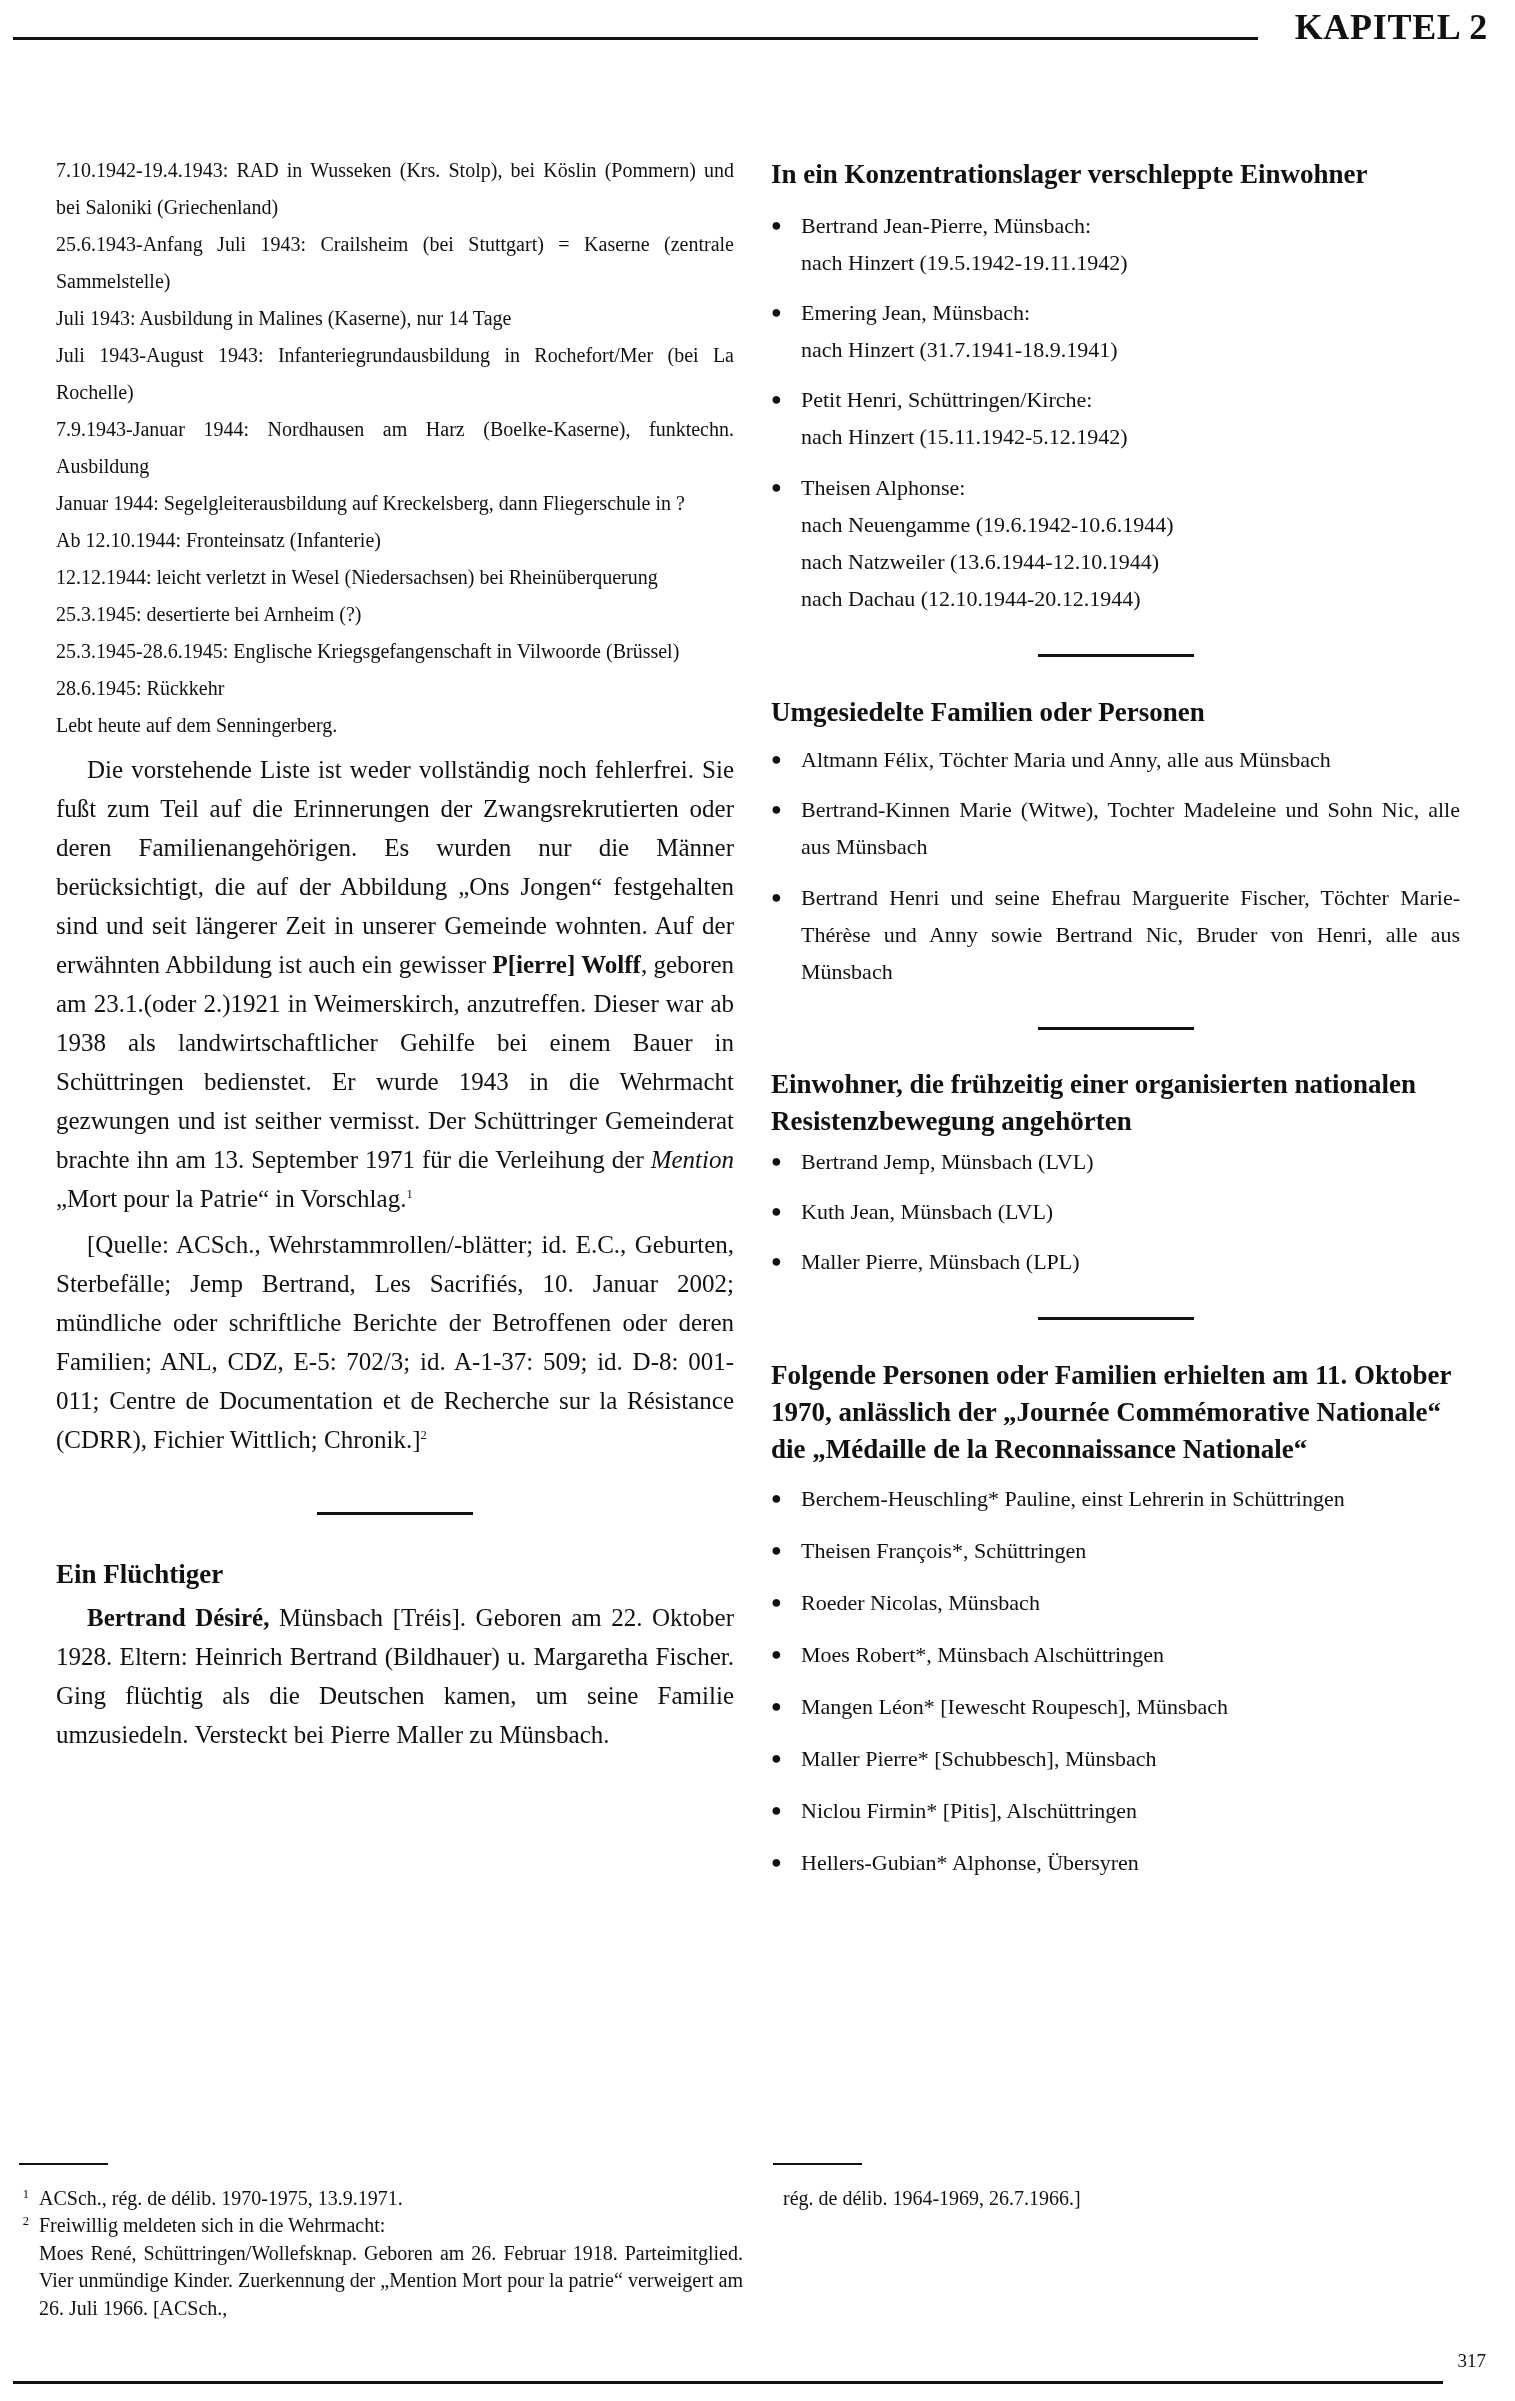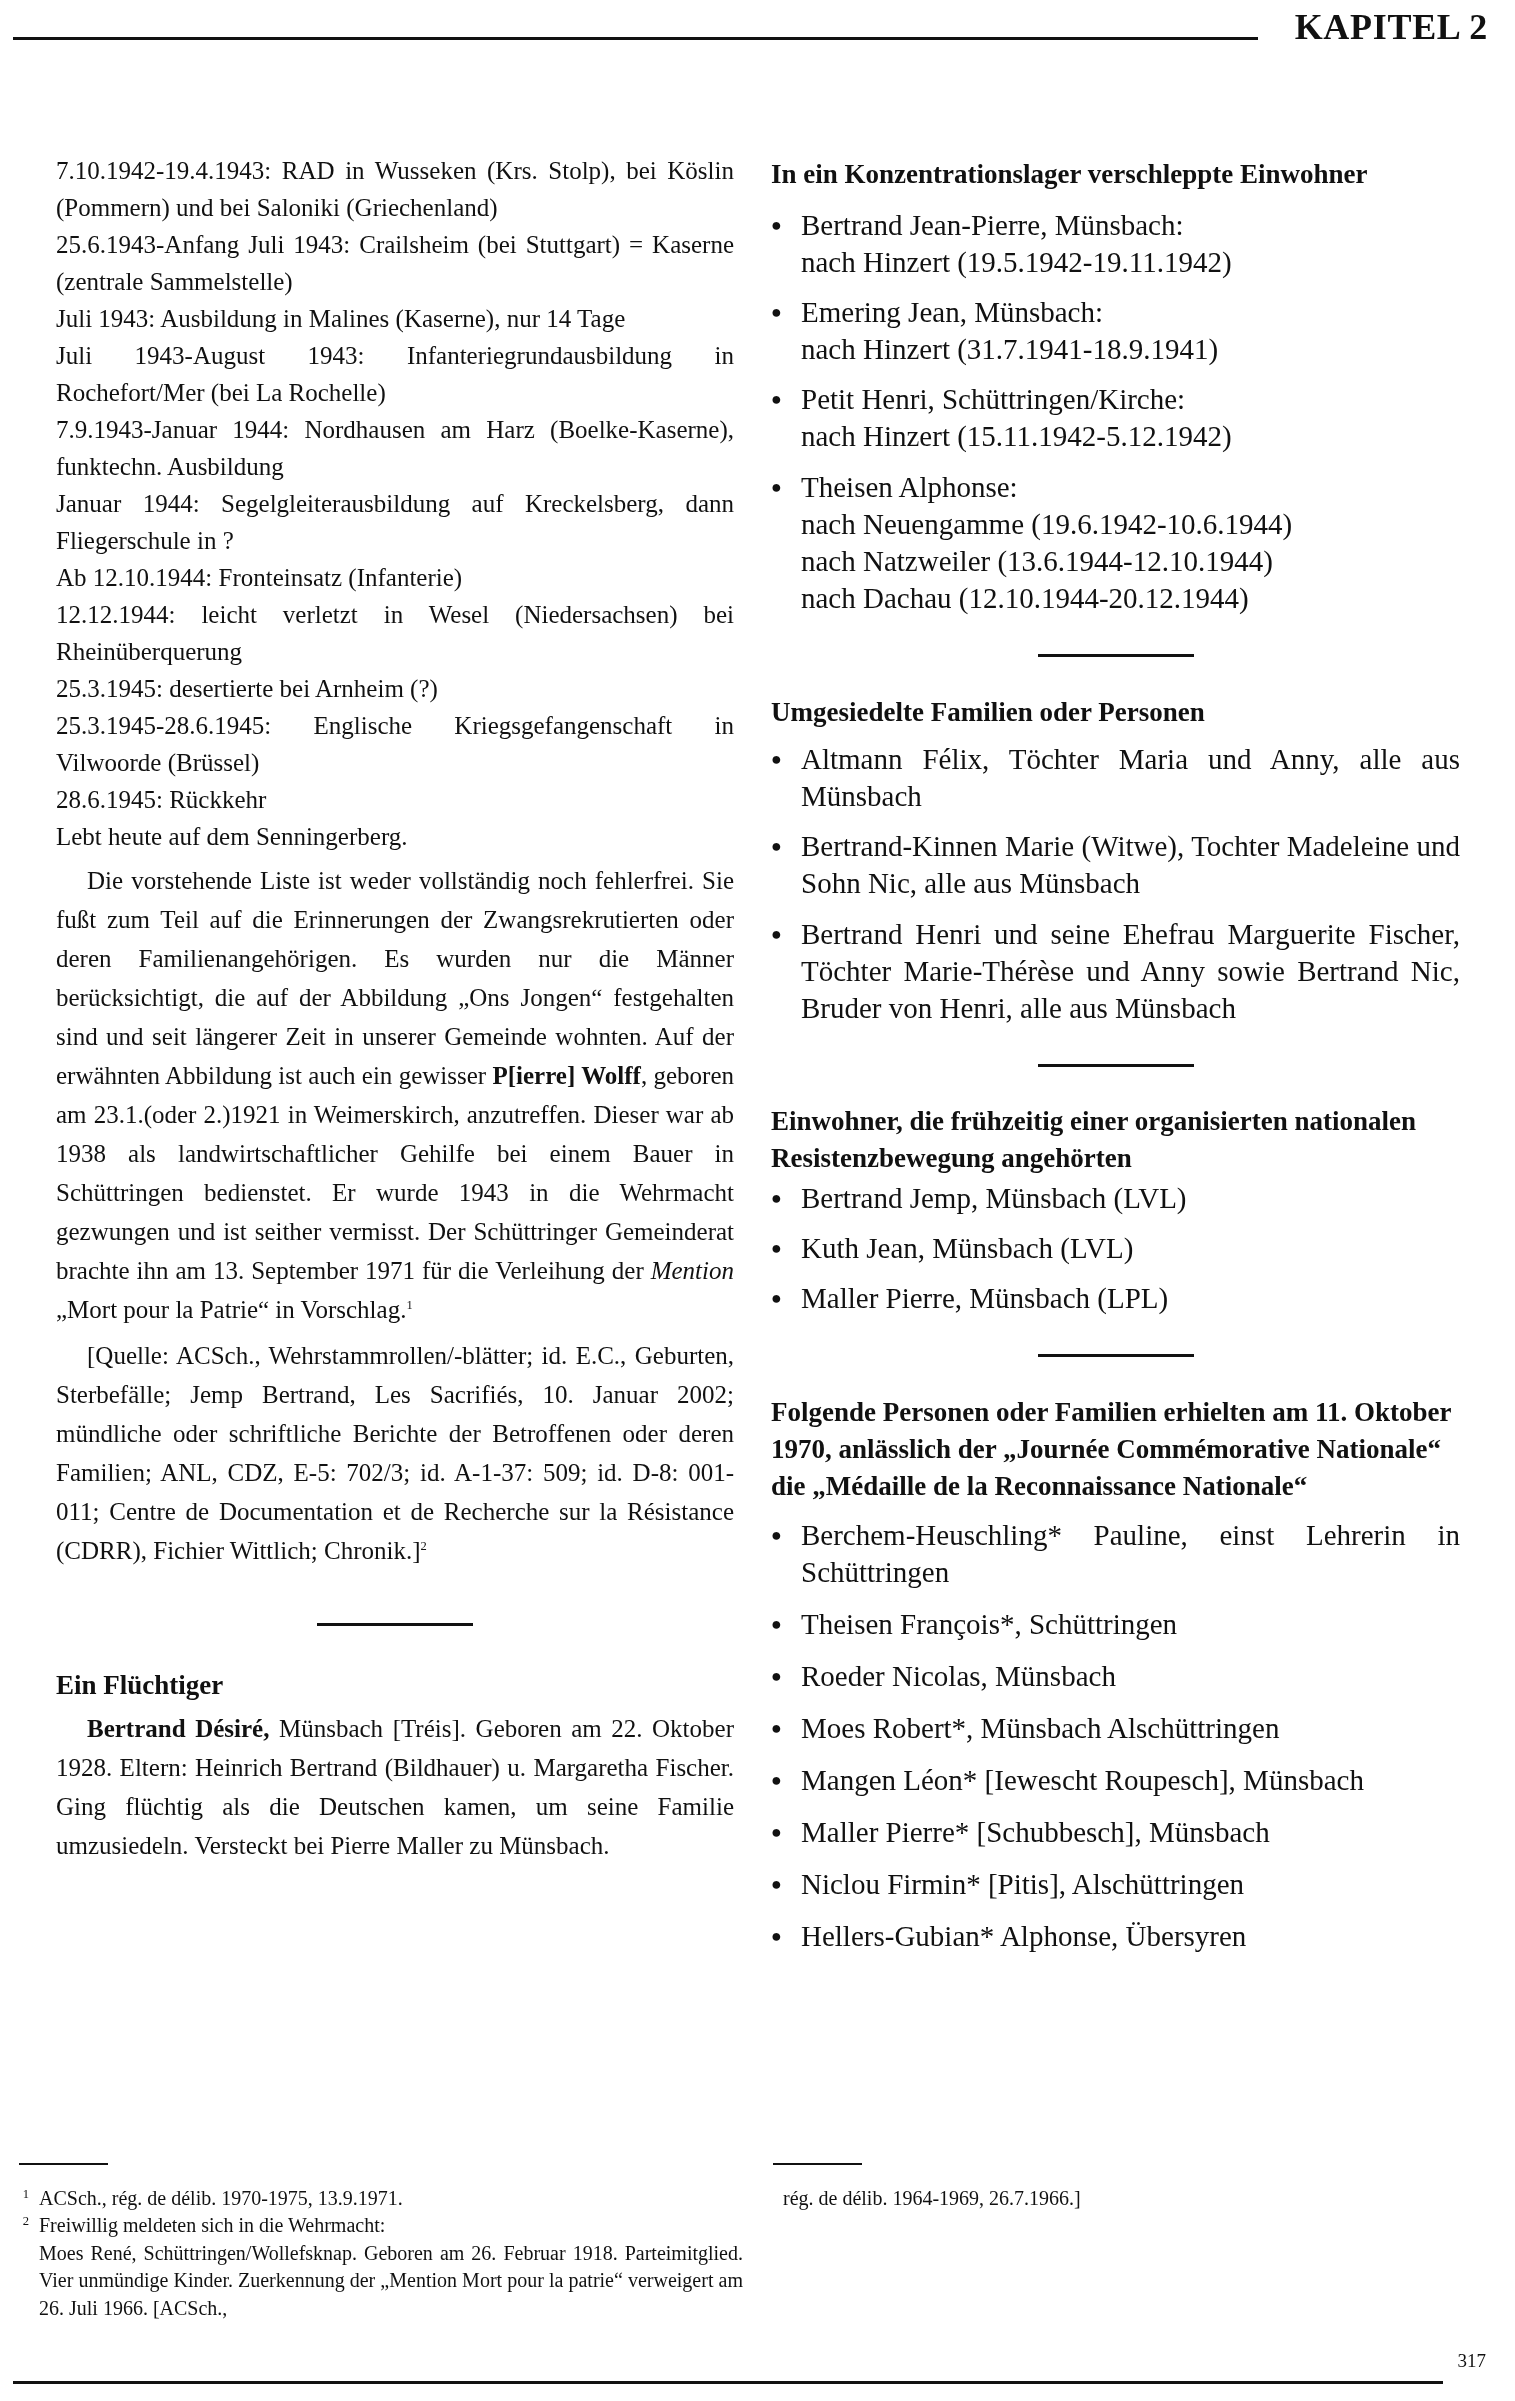--- a/index.html
+++ b/index.html
@@ -3,27 +3,27 @@
 <meta charset="utf-8">
 <style>
   html, body { margin:0; padding:0; background:#ffffff; }
   body { width:1516px; height:2401px; position:relative; overflow:hidden;
          font-family:"Liberation Serif", "DejaVu Serif", serif; color:#111; }
   .hdr-rule { position:absolute; left:13.3px; top:37px; width:1245px; height:3px; background:#111; }
   .chapter { position:absolute; right:28px; top:6px; font-weight:bold; font-size:36px; letter-spacing:0.7px; }
   .col { position:absolute; top:152px; }
   .left { left:56px; width:678px; }
   .right { left:771px; width:689px; }
-  .cv { font-size:25px; line-height:37px; text-align:justify; }
+  .cv { font-size:20px; line-height:37px; text-align:justify; }
   .cv div { text-align:justify; }
   .para { font-size:25px; line-height:39px; text-align:justify; text-indent:31px; margin:0; }
   .h { font-weight:bold; font-size:27px; line-height:37px; margin:0; }
   .sep { width:156px; height:3px; background:#111; margin:0 auto; }
   ul.b { list-style:none; margin:0; padding:0; }
-  ul.b li { position:relative; padding-left:30px; font-size:29px; line-height:37px; text-align:justify; }
+  ul.b li { position:relative; padding-left:30px; font-size:22px; line-height:37px; text-align:justify; }
   ul.b li::before { content:"\25CF"; position:absolute; left:0; top:0; font-size:18px; }
   .fn-rule { position:absolute; top:2163px; width:89px; height:2.2px; background:#111; }
   .fn { position:absolute; top:2185px; font-size:20px; line-height:27.4px; text-align:justify; }
   .fn .n { position:absolute; left:-16.3px; font-size:12.6px; top:-4.4px; }
   .ftr-rule { position:absolute; left:13.3px; top:2381px; width:1430px; height:3px; background:#111; }
   .pageno { position:absolute; right:30px; top:2350px; font-size:19px; }
   sup { font-size:0.5em; vertical-align:super; line-height:0; }
 </style>
 </head>
 <body>

